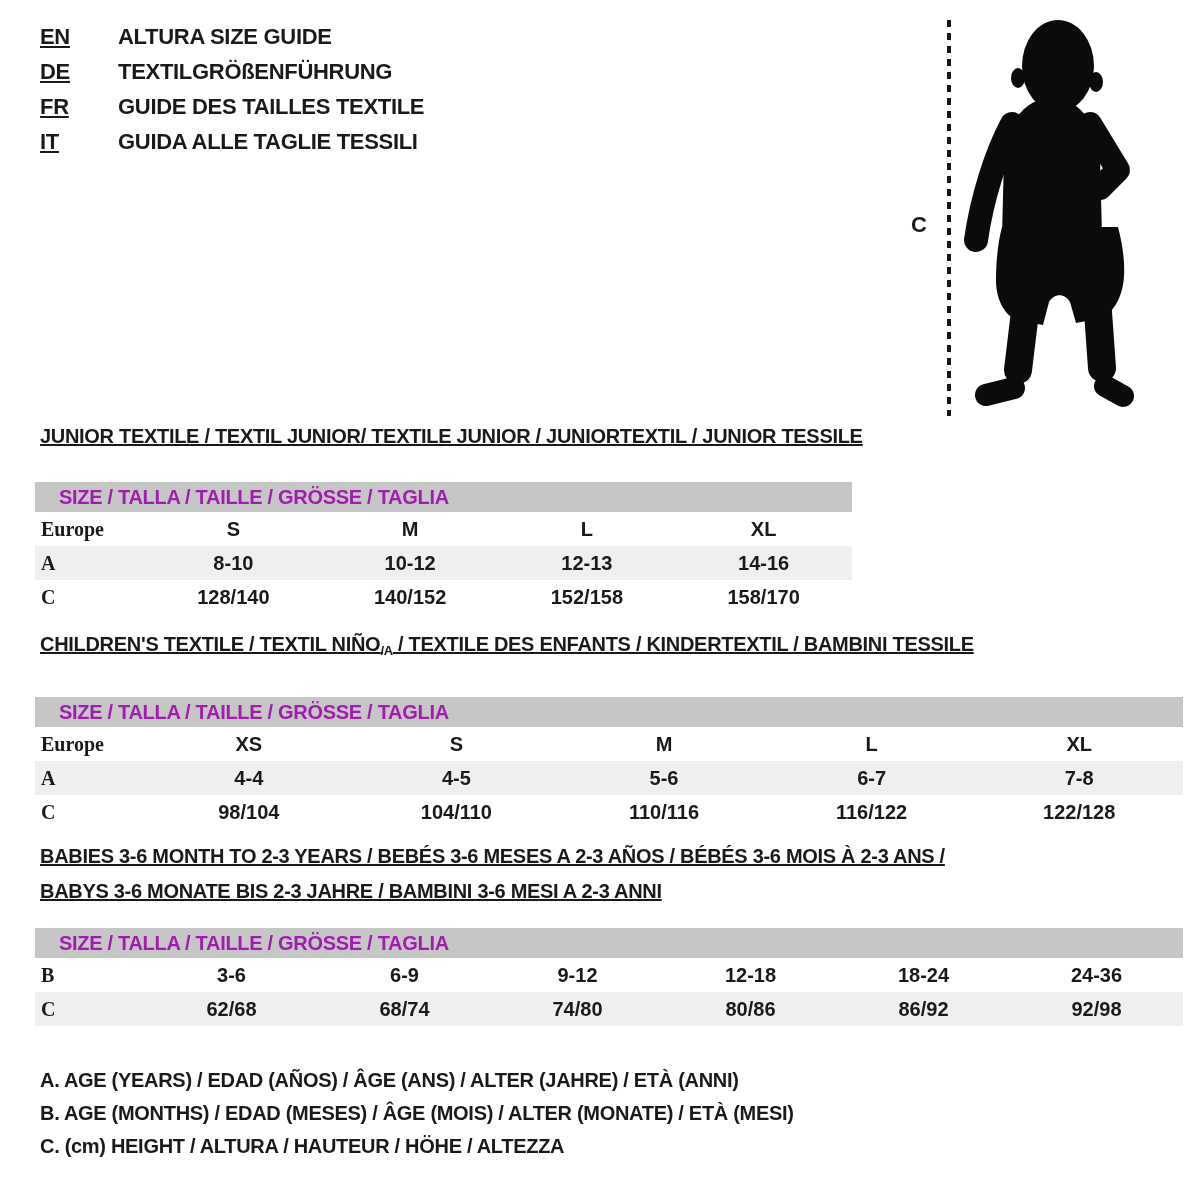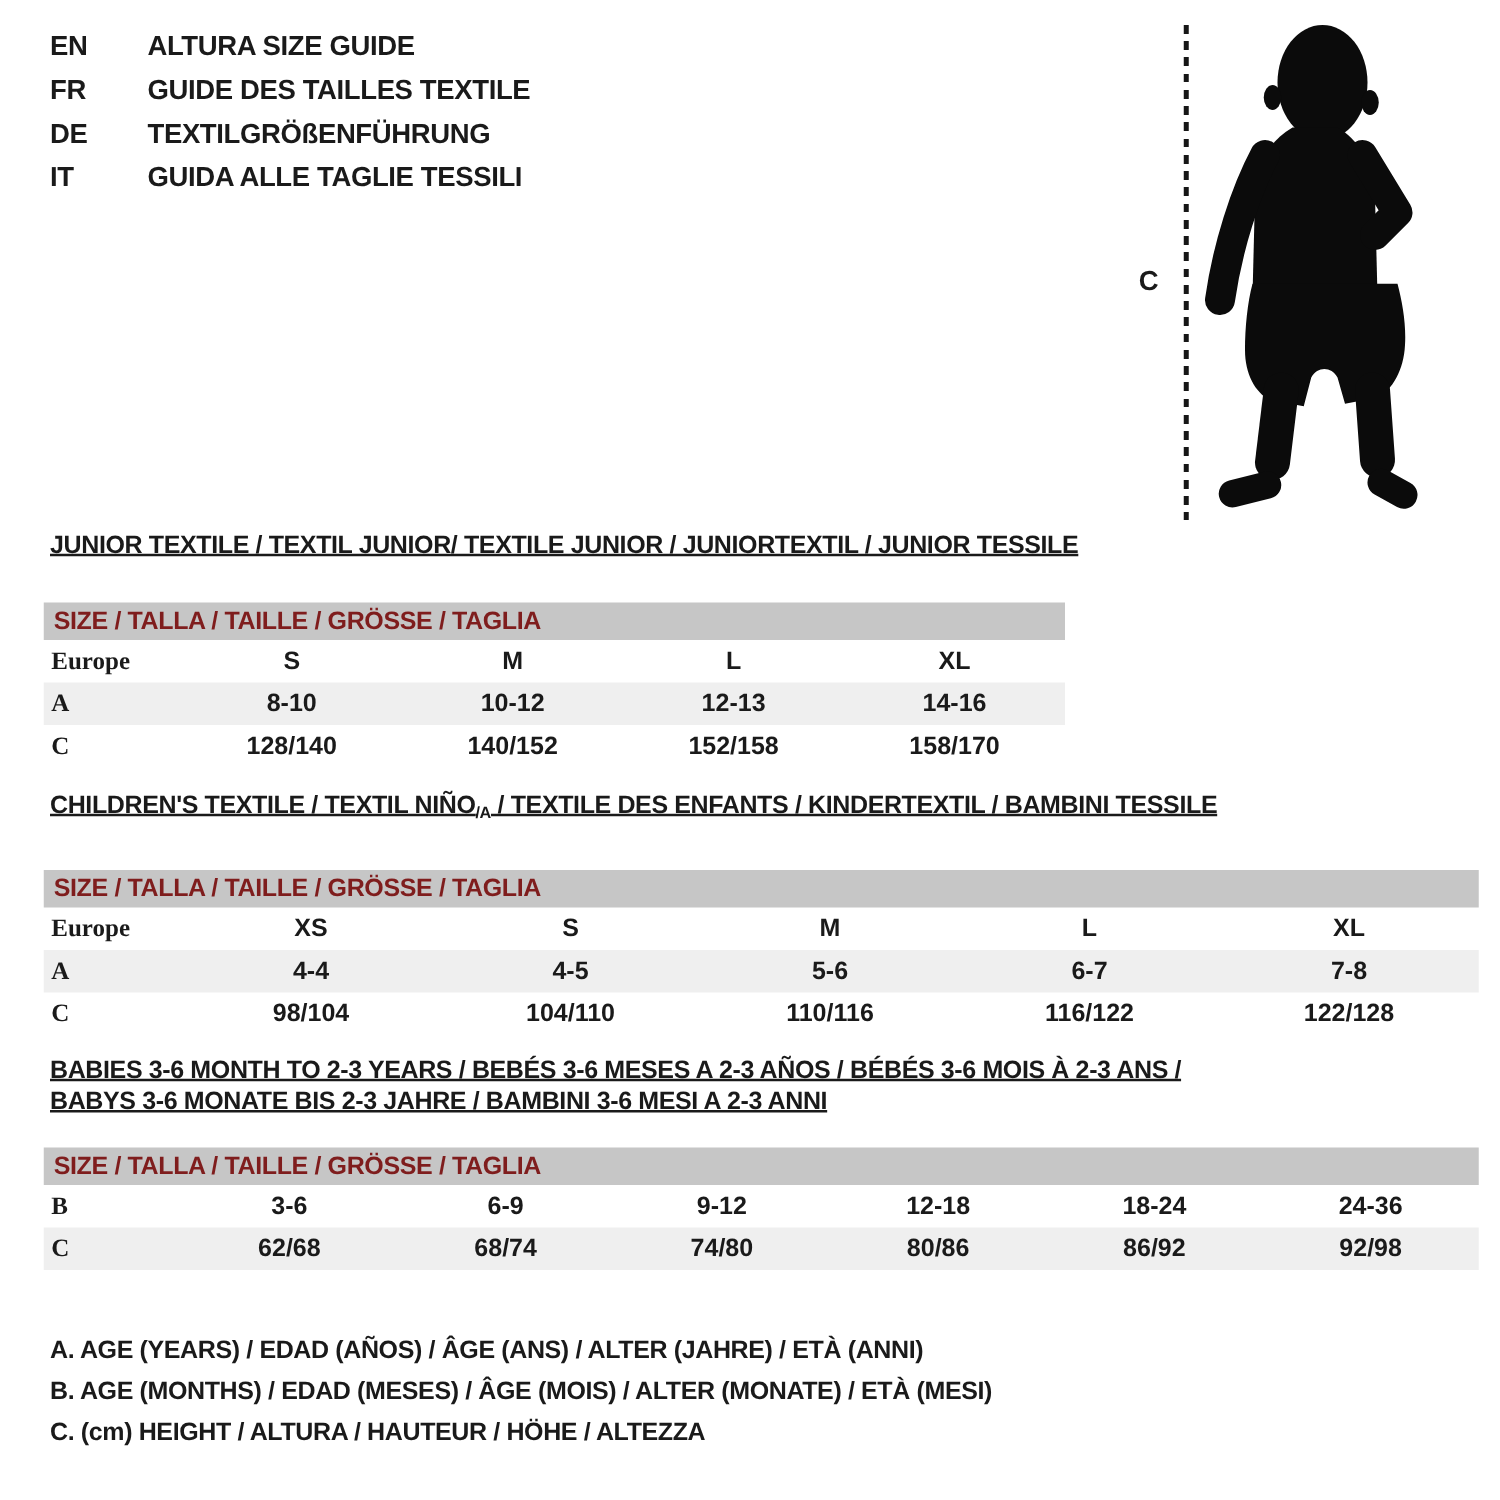--- a/index.html
+++ b/index.html
@@ -10,45 +10,45 @@
     font-family: "Liberation Sans", sans-serif;
     font-weight: 700;
     color: #1a1a1a;
     position: relative;
     overflow: hidden;
   }
 
   
   .langs { position: absolute; left: 40px; top: 24px; }
   .lang-row { display: flex; align-items: baseline; height: 35px; font-size: 22px; letter-spacing: -0.3px; }
-  .lang-code { width: 78px; flex: none; }
+  .lang-code { width: 78px; flex: none; text-decoration: underline; }
 
   
   .measure-c { position: absolute; left: 911px; top: 212px; font-size: 22px; }
   .dash-line {
     position: absolute; left: 947px; top: 20px; width: 4px; height: 396px;
     background: repeating-linear-gradient(180deg, #161616 0 7px, transparent 7px 13px);
   }
   .toddler { position: absolute; left: 962px; top: 12px; }
 
   
   .tbl { position: absolute; left: 35px; }
   .tbl.s1 { top: 425px; width: 817px; }
   .tbl.s2 { top: 633px; width: 1148px; }
   .tbl.s3 { top: 845px; width: 1148px; }
 
   .tbl-title { font-size: 20px; line-height: 22px; margin: 0; padding-left: 5px; letter-spacing: -0.3px; white-space: nowrap; text-decoration: underline; }
   .tbl-title .subpart { font-size: 13px; vertical-align: -4px; }
-  .title-line2 { margin-top: 3px; }
+  .title-line2 { margin-top: 13px; }
 
   .size-bar {
     margin-top: 35px; height: 30px;
     display: flex; align-items: center;
-    padding-left: 8px;
-    background: #c6c6c6; color: #7f1d1d;
+    padding-left: 24px;
+    background: #c6c6c6; color: #a21caf;
     font-size: 20px; letter-spacing: -0.3px;
   }
   .s3 .size-bar { margin-top: 26px; }
 
   .trow { display: flex; height: 34px; align-items: center; font-size: 20px; }
   .trow.shaded { background: #efefef; }
   .tcell { flex: 1; text-align: center; }
   .tcell.rlabel { flex: 0 0 110px; text-align: left; padding-left: 6px; font-family: Liberation Serif, serif; }
 
   
@@ -57,26 +57,26 @@
 </style>
 </head>
 <body>
 
 <header class="langs">
   <div class="lang-row">
     <span class="lang-code">EN</span>
     <span class="lang-label">ALTURA SIZE GUIDE</span>
   </div>
   <div class="lang-row">
+    <span class="lang-code">DE</span>
+    <span class="lang-label">TEXTILGRÖßENFÜHRUNG</span>
+  </div>
+  <div class="lang-row">
     <span class="lang-code">FR</span>
     <span class="lang-label">GUIDE DES TAILLES TEXTILE</span>
-  </div>
-  <div class="lang-row">
-    <span class="lang-code">DE</span>
-    <span class="lang-label">TEXTILGRÖßENFÜHRUNG</span>
   </div>
   <div class="lang-row">
     <span class="lang-code">IT</span>
     <span class="lang-label">GUIDA ALLE TAGLIE TESSILI</span>
   </div>
 </header>
 
 <span class="measure-c">C</span>
 <div class="dash-line"></div>
 <svg class="toddler" width="175" height="405" viewBox="0 0 175 405" xmlns="http://www.w3.org/2000/svg">

